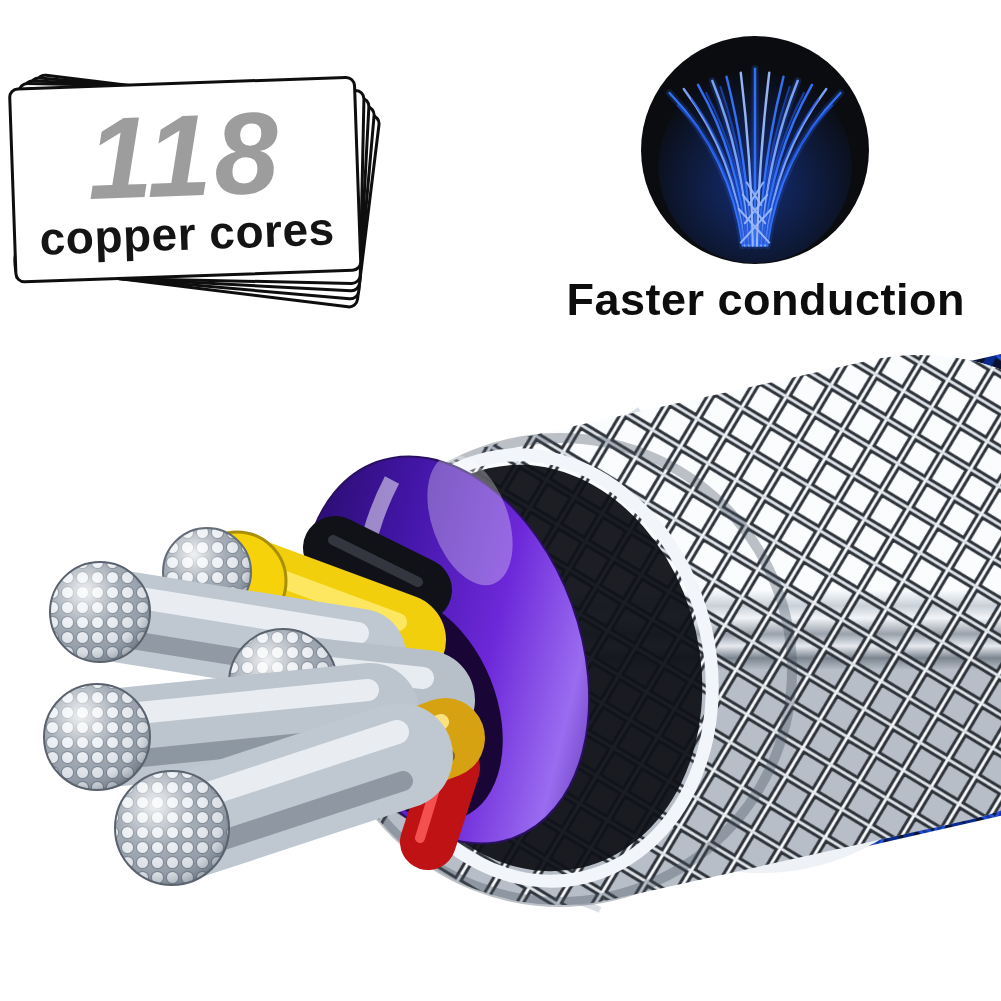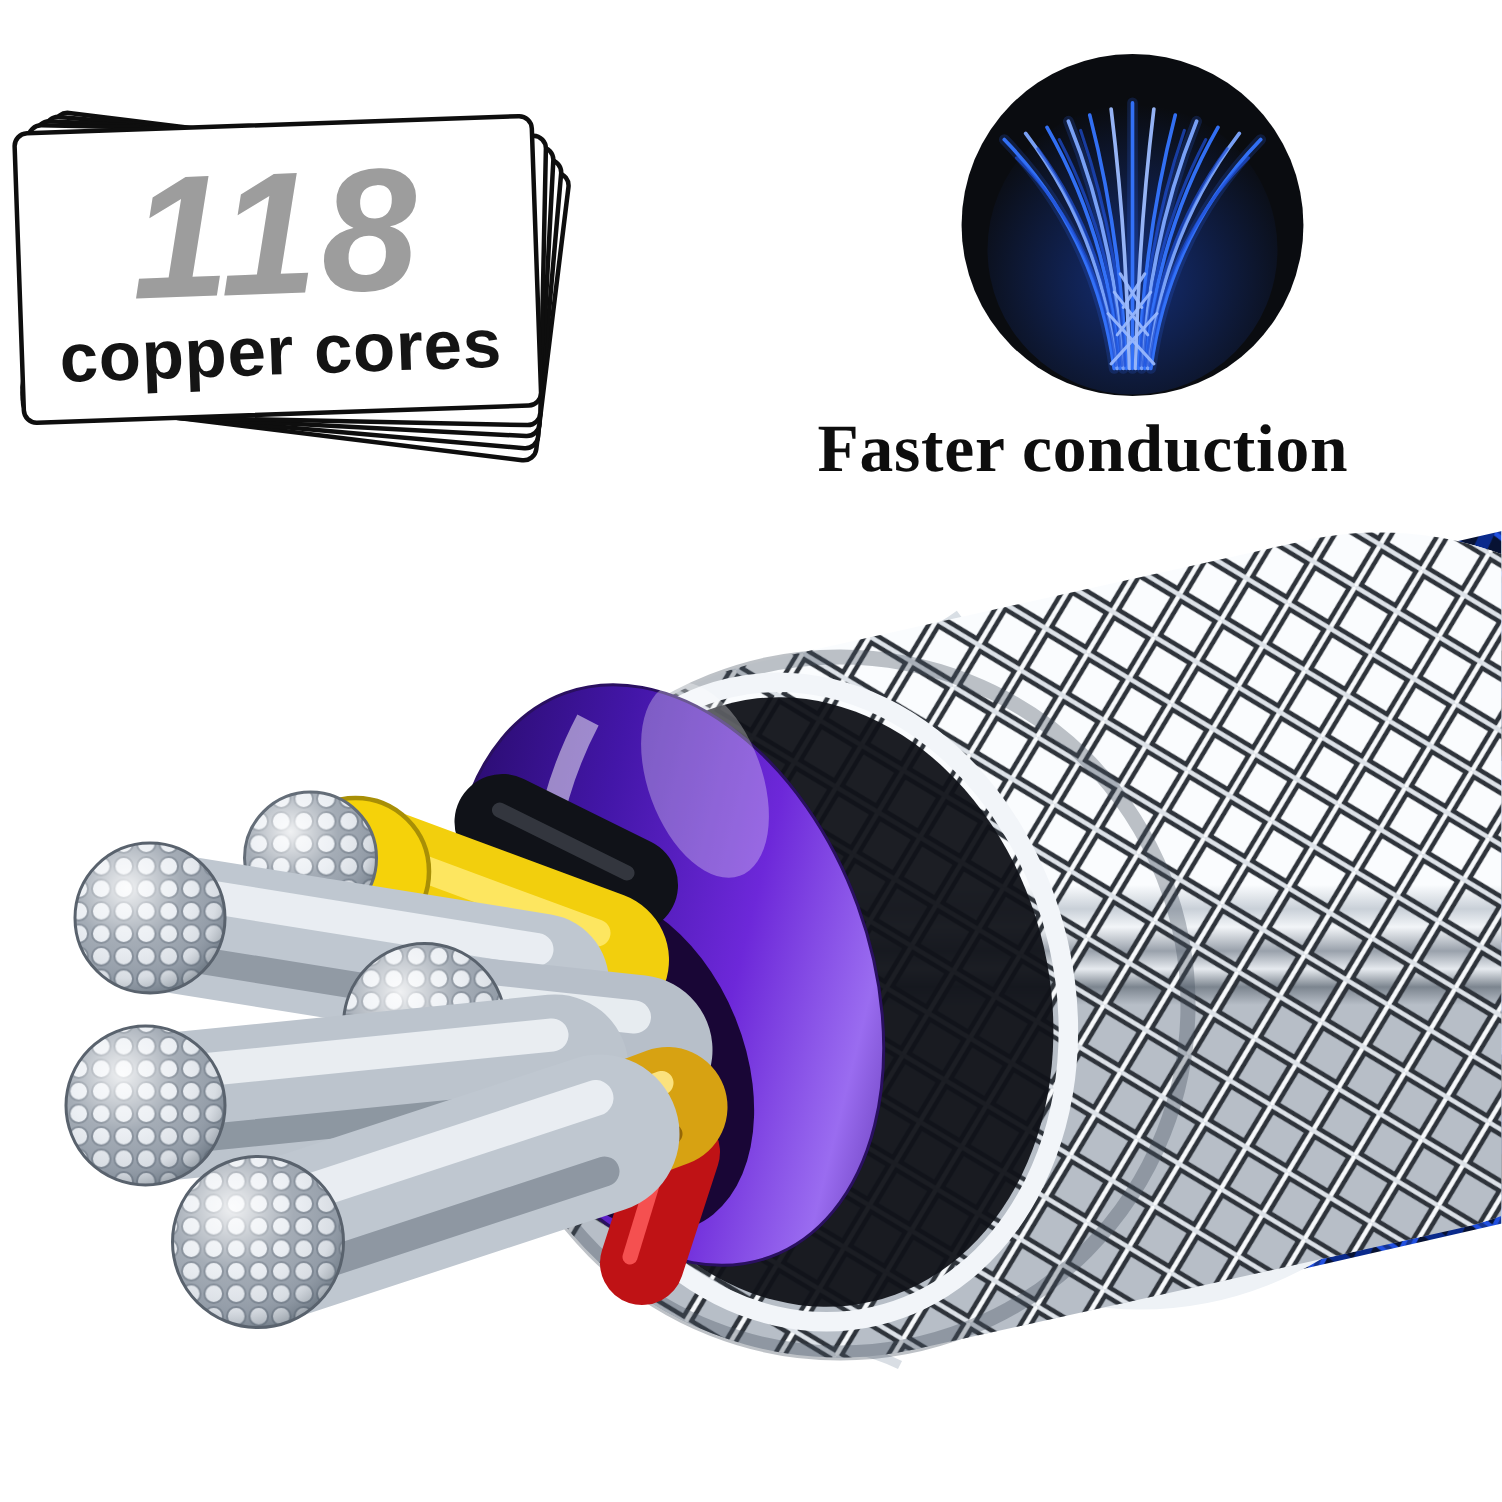--- a/index.html
+++ b/index.html
@@ -29,21 +29,21 @@
   }
   .badge-number{
     font-size:116px;font-weight:bold;font-style:italic;
     color:#9d9d9d;line-height:.92;letter-spacing:3px;
   }
   .badge-label{
     font-size:46px;font-weight:bold;color:#141414;
     letter-spacing:.5px;margin-top:2px;line-height:1;
   }
   
-  .callout{position:absolute;left:545px;top:34px;width:420px;text-align:left;font-family:Liberation Serif, serif;}
+  .callout{position:absolute;left:545px;top:34px;width:420px;text-align:right;}
   .callout-circle{width:232px;height:232px;margin:0 auto;display:block;}
   .callout-label{
     margin-top:10px;font-size:45px;font-weight:bold;color:#0d0d0d;
     letter-spacing:0.5px;line-height:1.05;
   }
   
   .cable{position:absolute;left:0;top:0;width:1001px;height:1001px;}
 </style>
 </head>
 <body>

